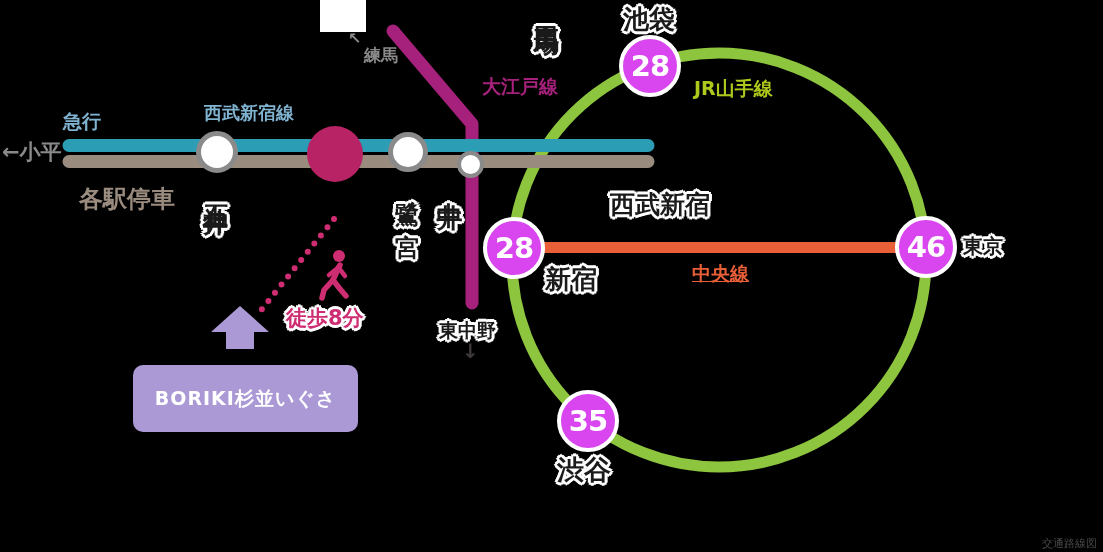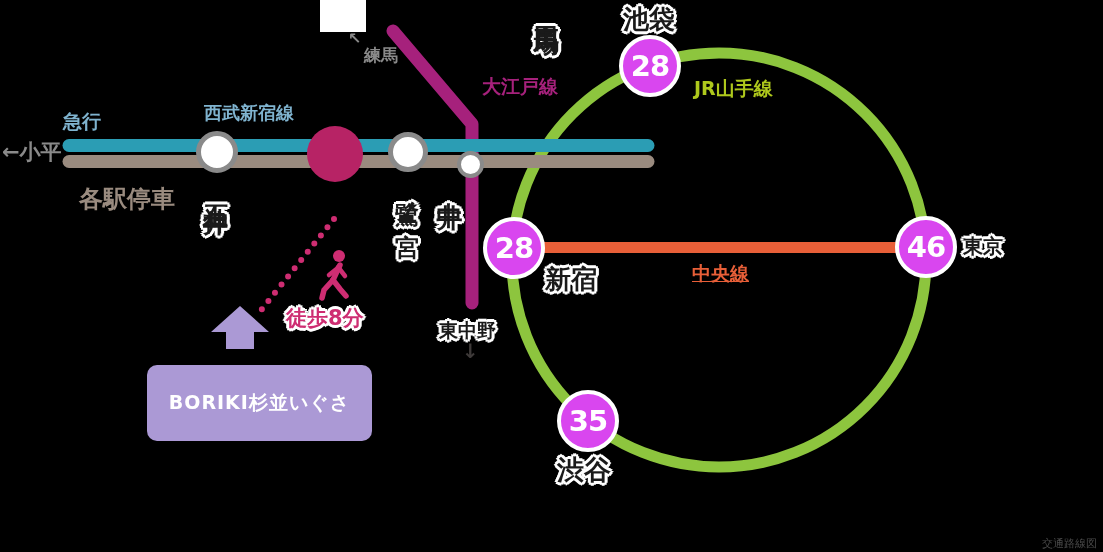--- a/index.html
+++ b/index.html
@@ -31,21 +31,21 @@
       2px 2px 0 #fff,-2px 2px 0 #fff,2px -2px 0 #fff,-2px -2px 0 #fff;}
   .lightblue{color:#7FB3CF;font-weight:bold;}
   .taupe{color:#9A8B7F;font-weight:bold;}
   .gray{color:#8A8A8A;font-weight:bold;}
   .magenta{color:#A6217C;font-weight:bold;margin-left:45px;}
   .yamanote-t{color:#AEC81C;font-weight:bold;}
   .chuo-t{color:#E85F38;font-weight:bold;}
   .pinkwalk{color:#CE2D72;font-weight:bold;}
   
   .property{
-    position:absolute;left:147px;top:365px;width:225px;height:76px;
+    position:absolute;left:133px;top:365px;width:225px;height:67px;
     background:#AB99D5;border-radius:10px;color:#fff;text-align:center;z-index:5;
     display:flex;flex-direction:column;justify-content:center;
   }
   .property .pname{font-size:19px;font-weight:bold;letter-spacing:1px;}
   .property .psub{font-size:9.5px;font-weight:bold;letter-spacing:3px;margin-top:4px;}
   .credit{color:#4A4A4A;font-size:11px;z-index:5;}
   .whiteblock{position:absolute;left:320px;top:0;width:46px;height:32px;background:#fff;z-index:2;}
 </style>
 </head>
 <body>
@@ -100,20 +100,21 @@
   <div class="txt yamanote-t" style="left:694px;top:76px;font-size:19px;">JR山手線</div>
   <div class="txt chuo-t" style="left:692px;top:261px;font-size:19px;text-decoration:underline;">中央線</div>
   <div class="txt stname" style="left:439px;top:318px;font-size:19px;">東中野</div>
   <div class="txt" style="left:462px;top:339px;font-size:20px;color:#3E3A39;font-weight:bold;">↓</div>
 
   <div class="txt stname vert" style="left:203px;top:183px;font-size:25px;">上石神井</div>
   <div class="txt stname vert" style="left:395px;top:182px;font-size:24px;">鷺ノ宮</div>
   <div class="txt stname vert" style="left:437px;top:182px;font-size:26px;">中井</div>
   <div class="txt stname vert" style="left:534px;top:5px;font-size:25px;">高田馬場</div>
   <div class="txt stname" style="left:623px;top:2px;font-size:26px;">池袋</div>
+  <div class="txt stname" style="left:610px;top:188px;font-size:25px;">西武新宿</div>
   <div class="txt stname" style="left:545px;top:262px;font-size:26px;">新宿</div>
   <div class="txt stname" style="left:963px;top:233px;font-size:20px;text-align:center;">東京</div>
   <div class="txt stname" style="left:557px;top:452px;font-size:27px;">渋谷</div>
 
   <div class="txt pinkwalk outlined" style="left:286px;top:304px;font-size:21px;">徒歩8分</div>
 
   <div class="property">
     <div class="pname">BORIKI杉並いぐさ</div>
   </div>
 

